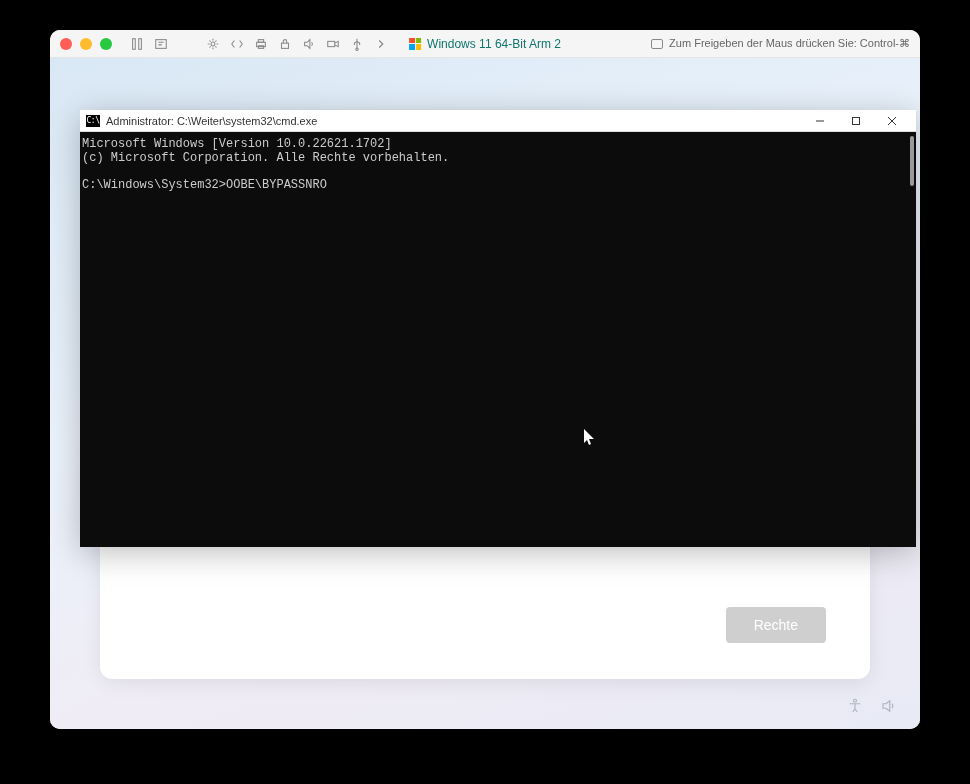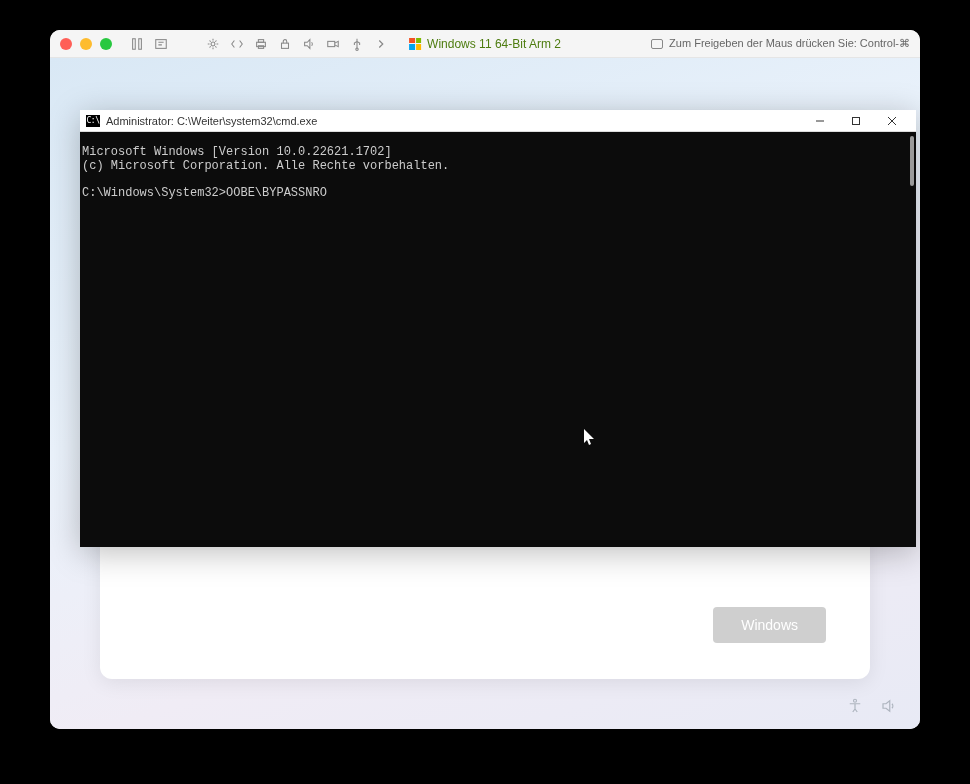--- a/index.html
+++ b/index.html
@@ -43,21 +43,21 @@
   .tl.green { background: #28c840; }
   .tool-icons { display: flex; gap: 10px; align-items: center; color: #888; }
   .tool-icons .ic { width: 14px; height: 14px; display: flex; align-items: center; justify-content: center; }
   .title-center {
     position: absolute;
     left: 50%;
     transform: translateX(-50%);
     display: flex;
     align-items: center;
     gap: 6px;
-    color: #4d7c0f;
+    color: #0f766e;
     font-size: 12px;
   }
   .win-logo {
     width: 12px; height: 12px;
     display: grid; grid-template-columns: 1fr 1fr; grid-template-rows: 1fr 1fr; gap: 1px;
   }
   .win-logo span:nth-child(1){background:#f25022;}
   .win-logo span:nth-child(2){background:#7fba00;}
   .win-logo span:nth-child(3){background:#00a4ef;}
   .win-logo span:nth-child(4){background:#ffb900;}
@@ -164,21 +164,21 @@
     font-size: 12px;
     color: #333;
   }
   .cmd-body {
     flex: 1;
     background: #0c0c0c;
     color: #ccc;
     font-family: Consolas, "Courier New", monospace;
     font-size: 12px;
     line-height: 1.15;
-    padding: 14px 2px;
+    padding: 6px 2px;
     position: relative;
     white-space: pre;
   }
   .cmd-scroll {
     position: absolute;
     right: 2px;
     top: 4px;
     width: 4px;
     height: 50px;
     background: #9a9a9a;
@@ -275,21 +275,21 @@
       <span>Windows 11 64-Bit Arm 2</span>
     </div>
     <div class="title-right">
       <span class="kbd-icon"></span>
       <span>Zum Freigeben der Maus drücken Sie: Control-⌘</span>
     </div>
   </div>
 
   <div class="vm-content">
     <div class="oobe-panel">
-      <button class="oobe-btn">Windows</button>
+      <button class="oobe-btn">Rechte</button>
     </div>
     <div class="oobe-footer-icons">
       <span><svg viewBox="0 0 24 24" fill="none" stroke="currentColor" stroke-width="1.6">
             <circle cx="12" cy="5" r="2"></circle>
             <path d="M5 9h14M12 9v7M9 20l3-4 3 4"></path>
           </svg></span>
       <span><svg viewBox="0 0 24 24" fill="none" stroke="currentColor" stroke-width="1.6">
             <path d="M4 9v6h4l5 4V5L8 9H4z"></path>
             <path d="M16 9c1.5 1.5 1.5 4.5 0 6"></path>
           </svg></span>

